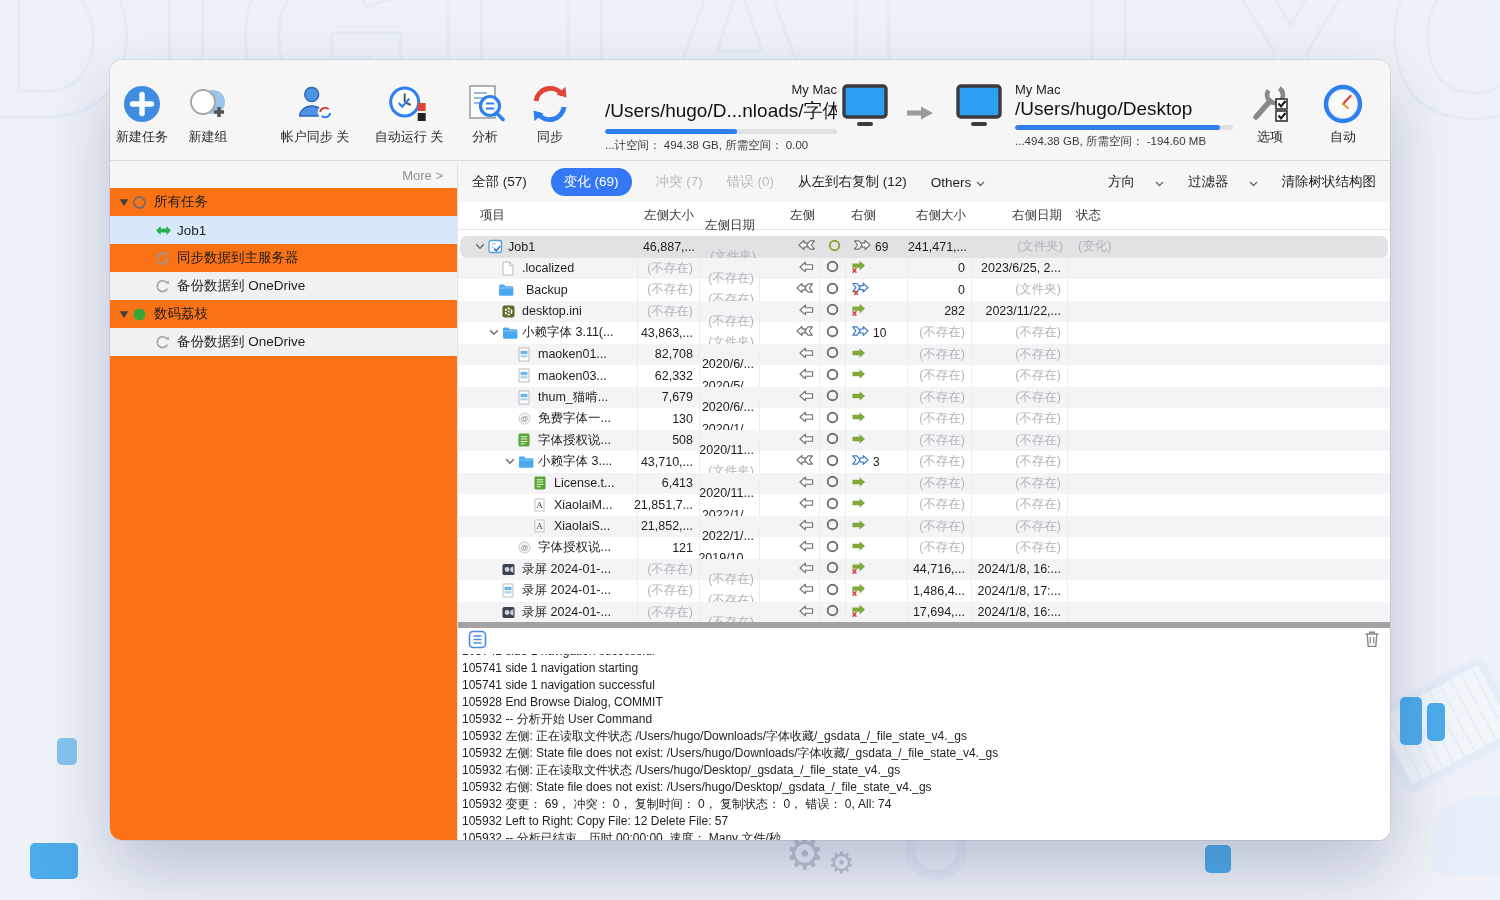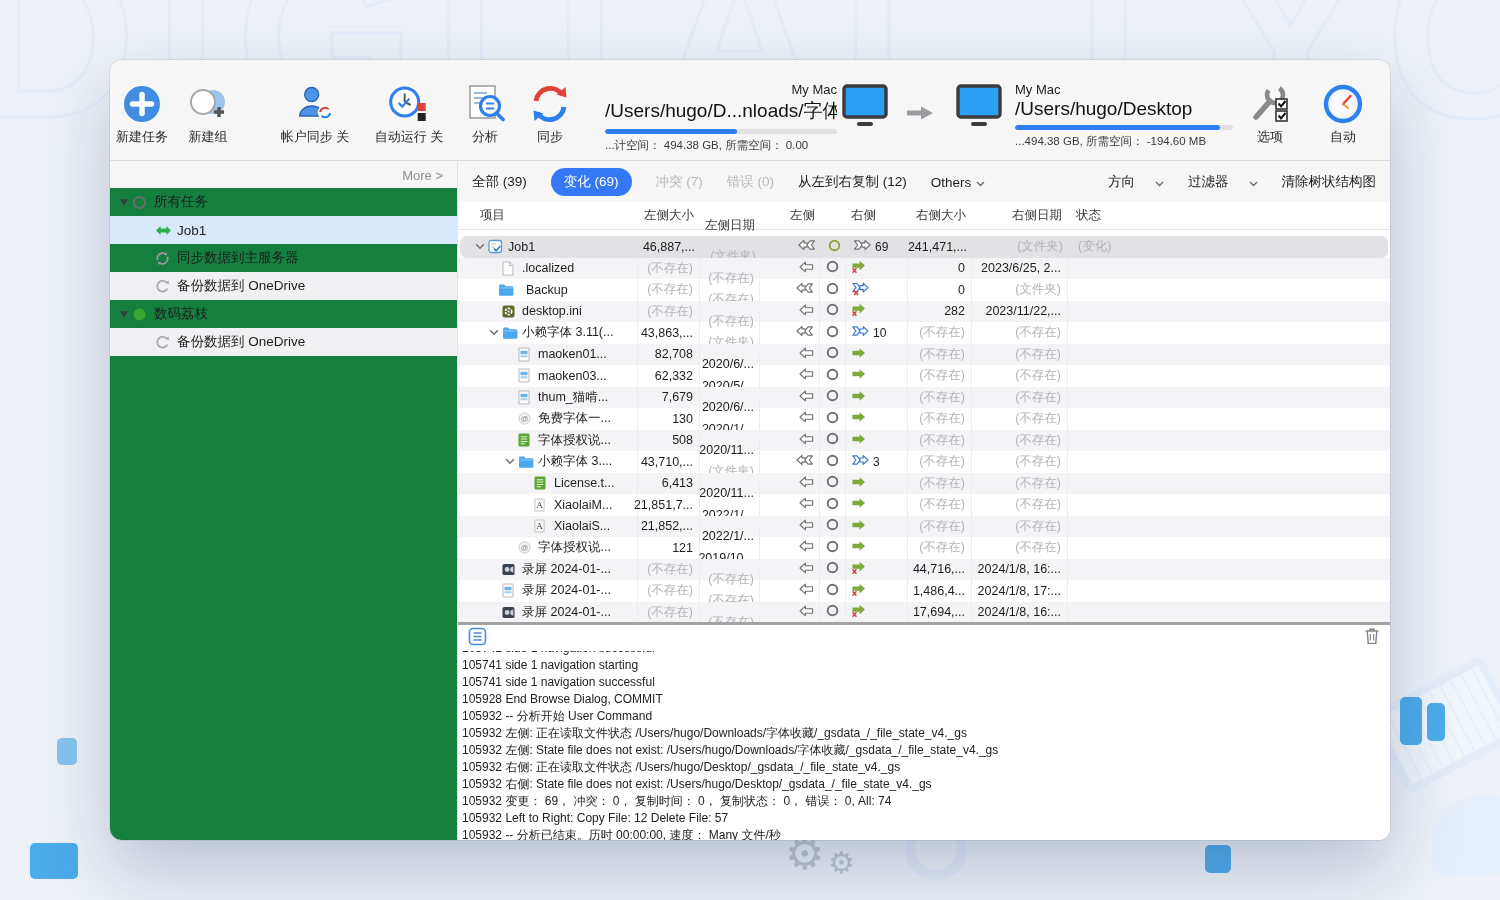--- a/index.html
+++ b/index.html
@@ -43,21 +43,21 @@
   .dev-name { color:#1d1d1f; margin-bottom:1px; }
   .dev-path { color:#111; font-size:19px; white-space:nowrap; overflow:hidden; }
   .dev-bar { height:5px; border-radius:3px; background:#e1e1e4; margin:5px 0 4px; overflow:hidden; }
   .dev-bar > div { height:100%; background:#2e7ff0; border-radius:3px; }
   .dev-cap { font-size:11.5px; color:#3a3a3e; white-space:nowrap; }
   .monitor { position:absolute; top:24px; }
   .big-arrow { position:absolute; top:45px; }
 
   
   .content { position:absolute; top:102px; left:0; right:0; bottom:0; display:flex; }
-  .sidebar { width:348px; background:#15803d; border-right:1px solid #e3e3e5; }
+  .sidebar { width:348px; background:#f97316; border-right:1px solid #e3e3e5; }
   .sb-more { height:26px; background:#f6f6f7; display:flex; justify-content:flex-end;
     align-items:center; padding-right:14px; font-size:13px; color:#8e8e93; }
   .sb-row { height:28px; display:flex; align-items:center; font-size:13.5px; color:#1d1d1f; }
   .sb-row.alt { background:#f1f1f3; }
   .sb-row.selected { background:#d8e9fb; }
   .sb-tri { width:22px; padding-left:9px; display:flex; align-items:center; }
   .sb-icon { width:22px; display:flex; align-items:center; }
   .sb-indent { width:45px; }
 
   .main { flex:1; display:flex; flex-direction:column; background:#fff; min-width:0; }
@@ -87,21 +87,21 @@
   .c-rarr  { width:62px; justify-content:flex-start; padding-left:5px; gap:4px; }
   .c-rsize { width:64px; justify-content:flex-end; padding-right:6px; }
   .c-rdate { width:96px; justify-content:flex-end; padding-right:6px; }
   .c-status{ flex:1; padding-left:8px; border-right:none; }
   .muted { color:#b4b4b9; }
   .caret-slot { width:16px; display:inline-flex; justify-content:center; flex:none; }
   .row-icon { width:20px; display:inline-flex; align-items:center; flex:none; }
   .rcount { font-size:12px; color:#1d1d1f; }
 
   
-  .logpanel { height:218px; border-top:3px solid #a3a3a3; background:#fff;
+  .logpanel { height:218px; border-top:6px solid #a3a3a3; background:#fff;
     display:flex; flex-direction:column; }
   .log-toolbar { height:26px; display:flex; align-items:center; padding:0 10px; }
   .log-trash { margin-left:auto; }
   .log-lines-clip { flex:1; overflow:hidden; padding:0 4px 0 4px; }
   .log-lines { margin-top:-11px; }
   .log-line { font-size:12px; line-height:17px; color:#222; white-space:nowrap; }
 </style>
 </head>
 <body>
 
@@ -330,21 +330,21 @@
             </span>
             <span>备份数据到 OneDrive</span>
           </div>
         </div>
     </div>
 
     <div class="main">
       <div class="tabbar">
         <span id="tabs-container" style="display:flex; align-items:center; gap:24px;">
             <span class="tab ">
-              <span>全部 (39)</span>
+              <span>全部 (57)</span>
             </span>
             <span class="tab active">
               <span>变化 (69)</span>
             </span>
             <span class="tab disabled">
               <span>冲突 (7)</span>
             </span>
             <span class="tab disabled">
               <span>错误 (0)</span>
             </span>

